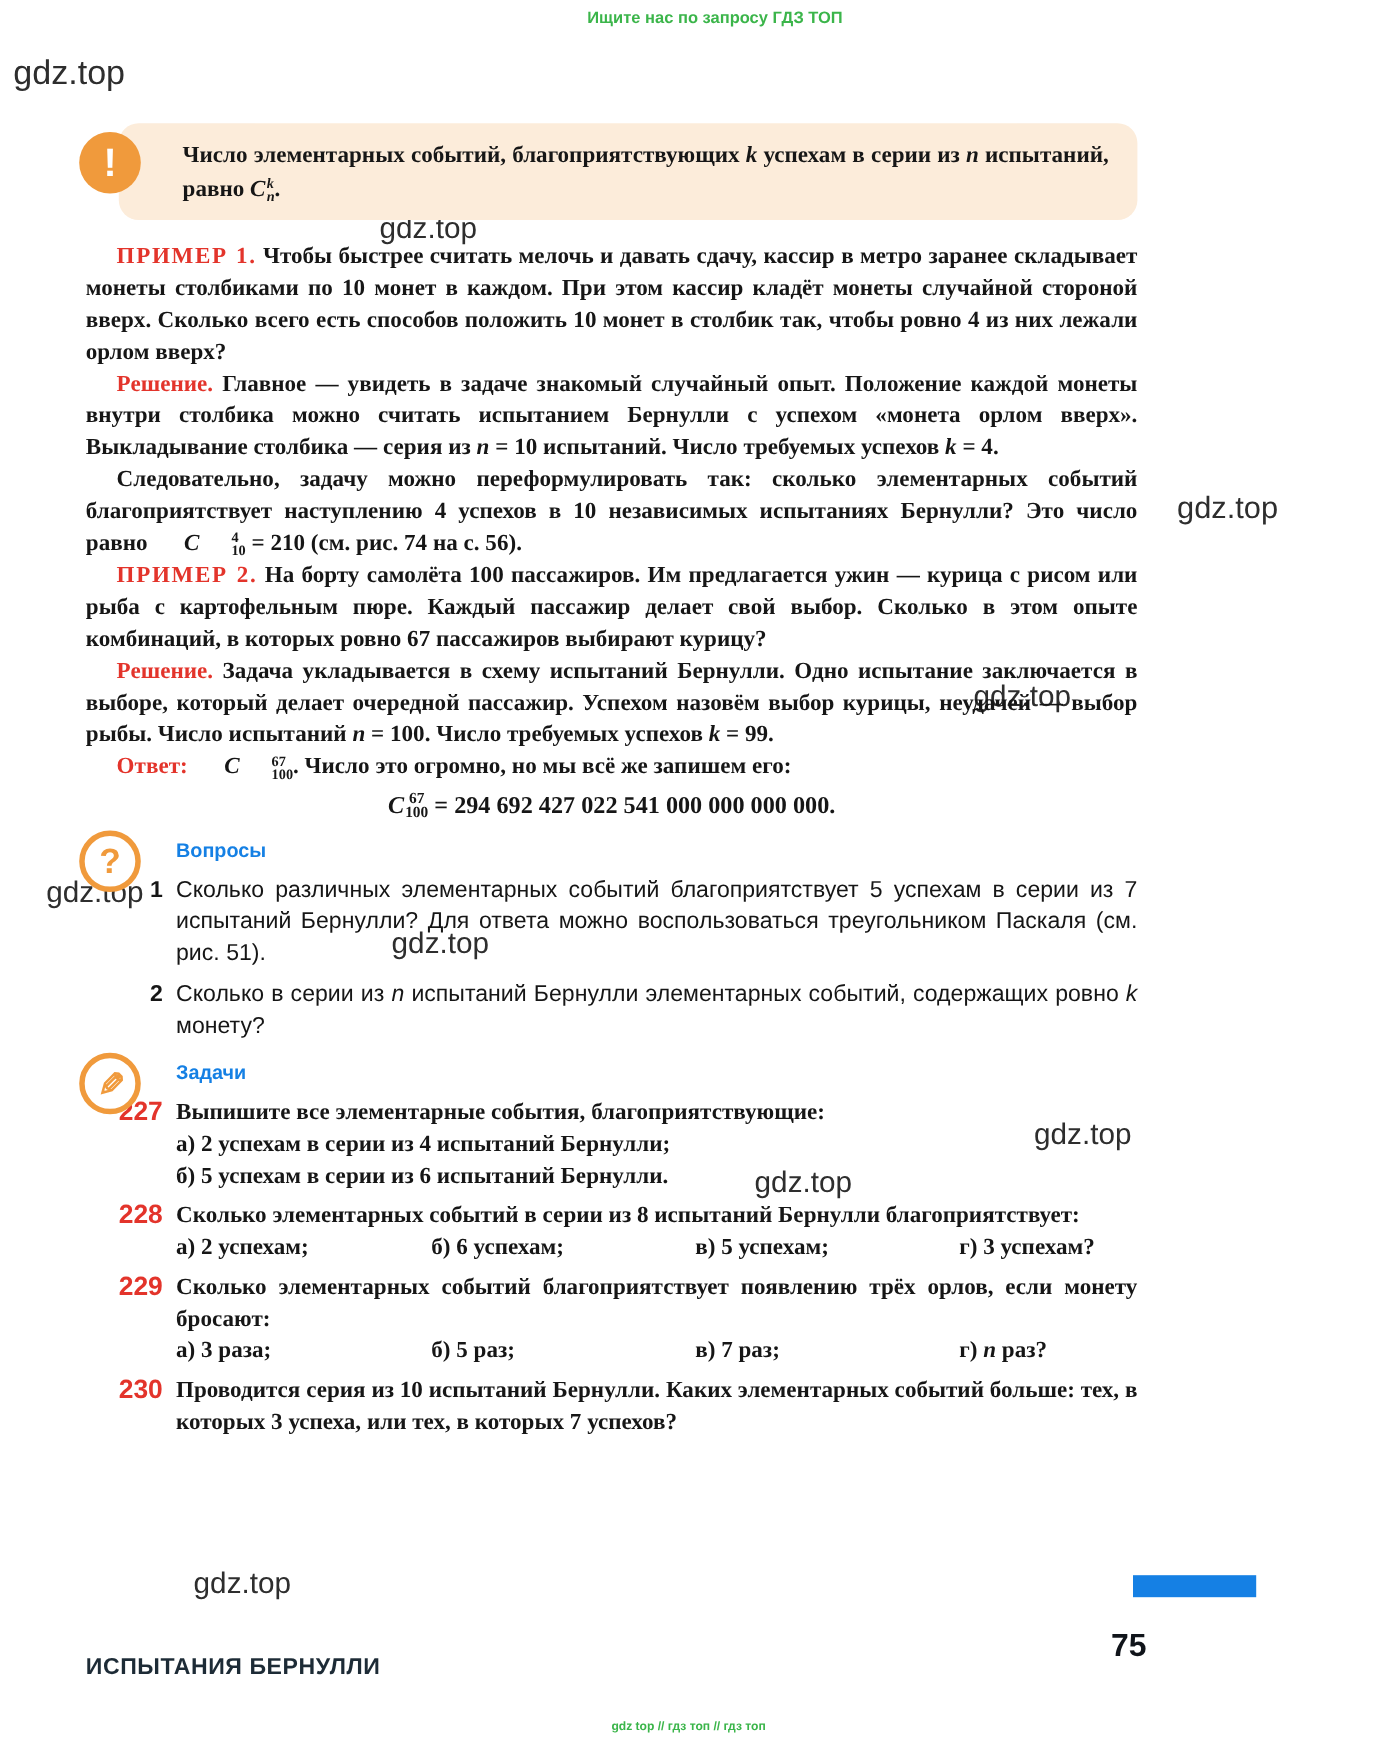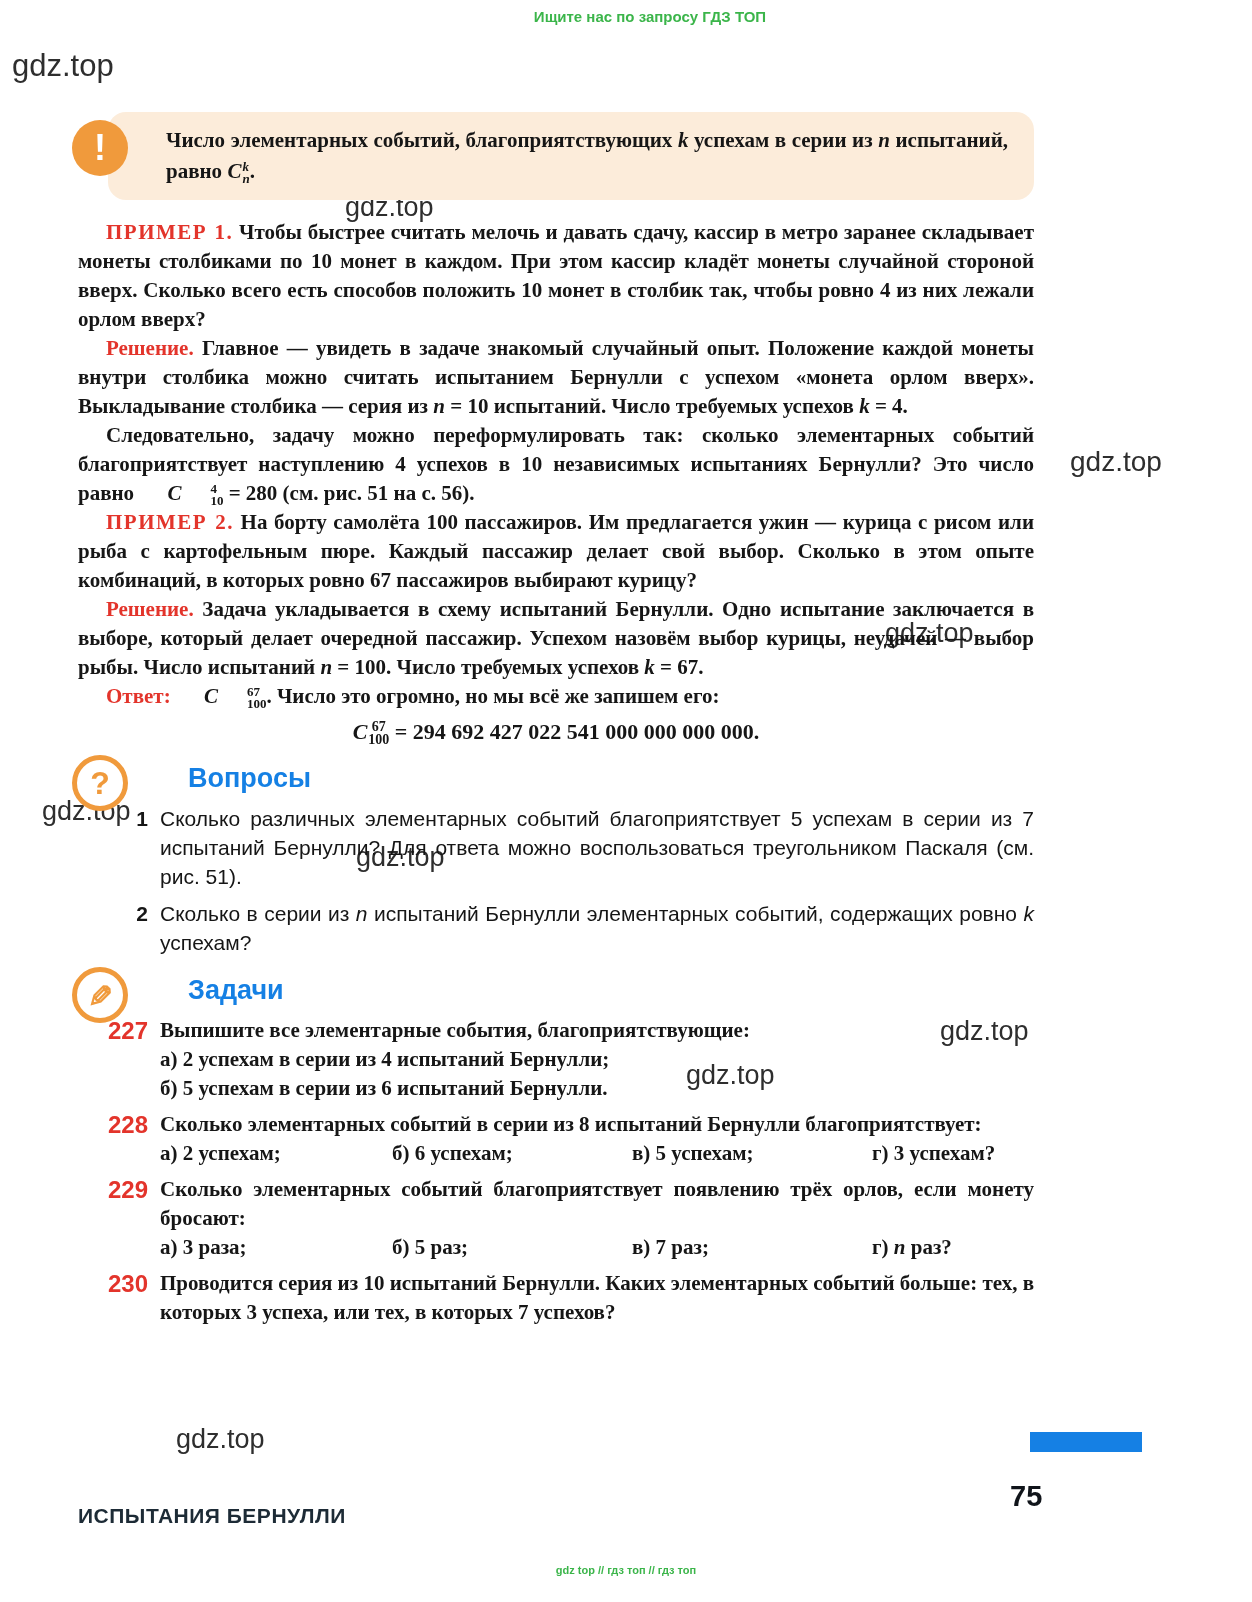--- a/index.html
+++ b/index.html
@@ -54,22 +54,22 @@
 
   
   .matom{display:inline-flex;align-items:center;white-space:nowrap;}
   .mbase{font-style:italic;}
   .mscripts{display:inline-flex;flex-direction:column;justify-content:center;
         font-size:13px;line-height:12px;font-weight:bold;margin-left:1px;transform:translateY(1px);}
 
   
   .section{position:relative;margin-top:18px;}
   .section-icon{position:absolute;left:-6px;top:-8px;}
-  .section-title{margin-left:110px;font-family:"Liberation Sans",sans-serif;color:var(--blue);
-        font-size:27px;font-weight:bold;margin-bottom:10px;}
+  .section-title{margin-left:82px;font-family:"Liberation Sans",sans-serif;color:var(--blue);
+        font-size:18px;font-weight:bold;margin-bottom:10px;}
 
   
   .qrow{display:flex;font-family:"Liberation Sans",sans-serif;font-size:21px;line-height:29px;margin-top:8px;}
   .qnum{flex:none;width:82px;box-sizing:border-box;padding-right:12px;text-align:right;font-weight:bold;}
   .qbody{flex:1;text-align:justify;}
 
   
   .trow{display:flex;font-size:21px;line-height:29px;font-weight:bold;margin-top:7px;}
   .tnum{flex:none;width:82px;box-sizing:border-box;padding-right:12px;text-align:right;
         color:var(--red);font-family:"Liberation Sans",sans-serif;font-size:24px;font-weight:bold;}
@@ -120,23 +120,23 @@
     </div>
 
     <p class="para first"><span class="exlbl">ПРИМЕР 1.</span><span> Чтобы быстрее считать мелочь и давать сдачу, кассир в метро заранее складывает монеты столбиками по 10 монет в каждом. При этом кассир кладёт монеты случайной стороной вверх. Сколько всего есть способов положить 10 монет в столбик так, чтобы ровно 4 из них лежали орлом вверх?</span></p>
     <p class="para"><span class="lbl">Решение.</span><span> Главное — увидеть в задаче знакомый случайный опыт. Положение каждой монеты внутри столбика можно считать испытанием Бернулли с успехом «монета орлом вверх». Выкладывание столбика — серия из </span><span class="i">n</span><span> = 10 испытаний. Число требуемых успехов </span><span class="i">k</span><span> = 4.</span></p>
     <p class="para"><span>Следовательно, задачу можно переформулировать так: сколько элементарных событий благоприятствует наступлению 4 успехов в 10 независимых испытаниях Бернулли? Это число равно </span><span class="matom">
           <span class="mbase">C</span>
           <span class="mscripts">
             <span class="msup">4</span>
             <span class="msub">10</span>
           </span>
-        </span><span> = 280 (см. рис. 51 на с. 56).</span></p>
+        </span><span> = 210 (см. рис. 74 на с. 56).</span></p>
     <p class="para"><span class="exlbl">ПРИМЕР 2.</span><span> На борту самолёта 100 пассажиров. Им предлагается ужин — курица с рисом или рыба с картофельным пюре. Каждый пассажир делает свой выбор. Сколько в этом опыте комбинаций, в которых ровно 67 пассажиров выбирают курицу?</span></p>
-    <p class="para"><span class="lbl">Решение.</span><span> Задача укладывается в схему испытаний Бернулли. Одно испытание заключается в выборе, который делает очередной пассажир. Успехом назовём выбор курицы, неудачей — выбор рыбы. Число испытаний </span><span class="i">n</span><span> = 100. Число требуемых успехов </span><span class="i">k</span><span> = 67.</span></p>
+    <p class="para"><span class="lbl">Решение.</span><span> Задача укладывается в схему испытаний Бернулли. Одно испытание заключается в выборе, который делает очередной пассажир. Успехом назовём выбор курицы, неудачей — выбор рыбы. Число испытаний </span><span class="i">n</span><span> = 100. Число требуемых успехов </span><span class="i">k</span><span> = 99.</span></p>
     <p class="para"><span class="lbl">Ответ: </span><span class="matom">
           <span class="mbase">C</span>
           <span class="mscripts">
             <span class="msup">67</span>
             <span class="msub">100</span>
           </span>
         </span><span>. Число это огромно, но мы всё же запишем его:</span></p>
     <p class="formula-line"><span class="matom">
           <span class="mbase">C</span>
           <span class="mscripts">
@@ -150,21 +150,21 @@
           <span>?</span>
         </span>
       <div class="section-title">Вопросы</div>
 
       <div class="qrow">
         <div class="qnum">1</div>
         <div class="qbody"><span>Сколько различных элементарных событий благоприятствует 5 успехам в серии из 7 испытаний Бернулли? Для ответа можно воспользоваться треугольником Паскаля (см. рис. 51).</span></div>
       </div>
       <div class="qrow">
         <div class="qnum">2</div>
-        <div class="qbody"><span>Сколько в серии из </span><span class="i">n</span><span> испытаний Бернулли элементарных событий, содержащих ровно </span><span class="i">k</span><span> успехам?</span></div>
+        <div class="qbody"><span>Сколько в серии из </span><span class="i">n</span><span> испытаний Бернулли элементарных событий, содержащих ровно </span><span class="i">k</span><span> монету?</span></div>
       </div>
     </div>
 
     <div class="section">
       <span class="icon-circle icon-ring section-icon">
           <span class="pencil-glyph">✎</span>
         </span>
       <div class="section-title">Задачи</div>
 
       <div class="trow">

